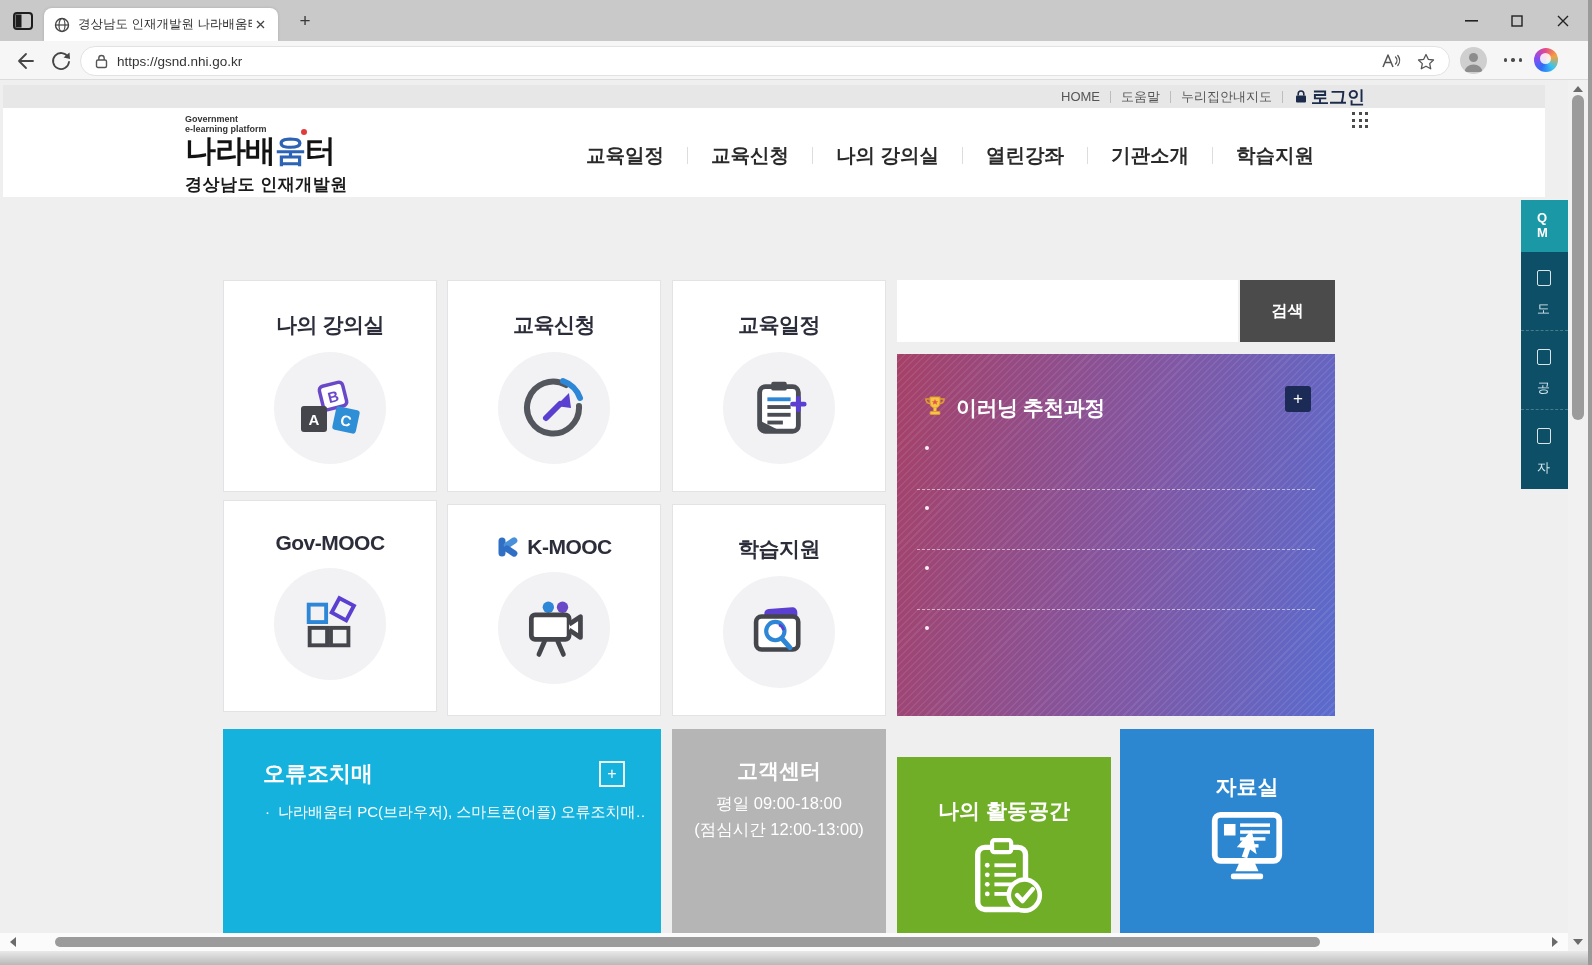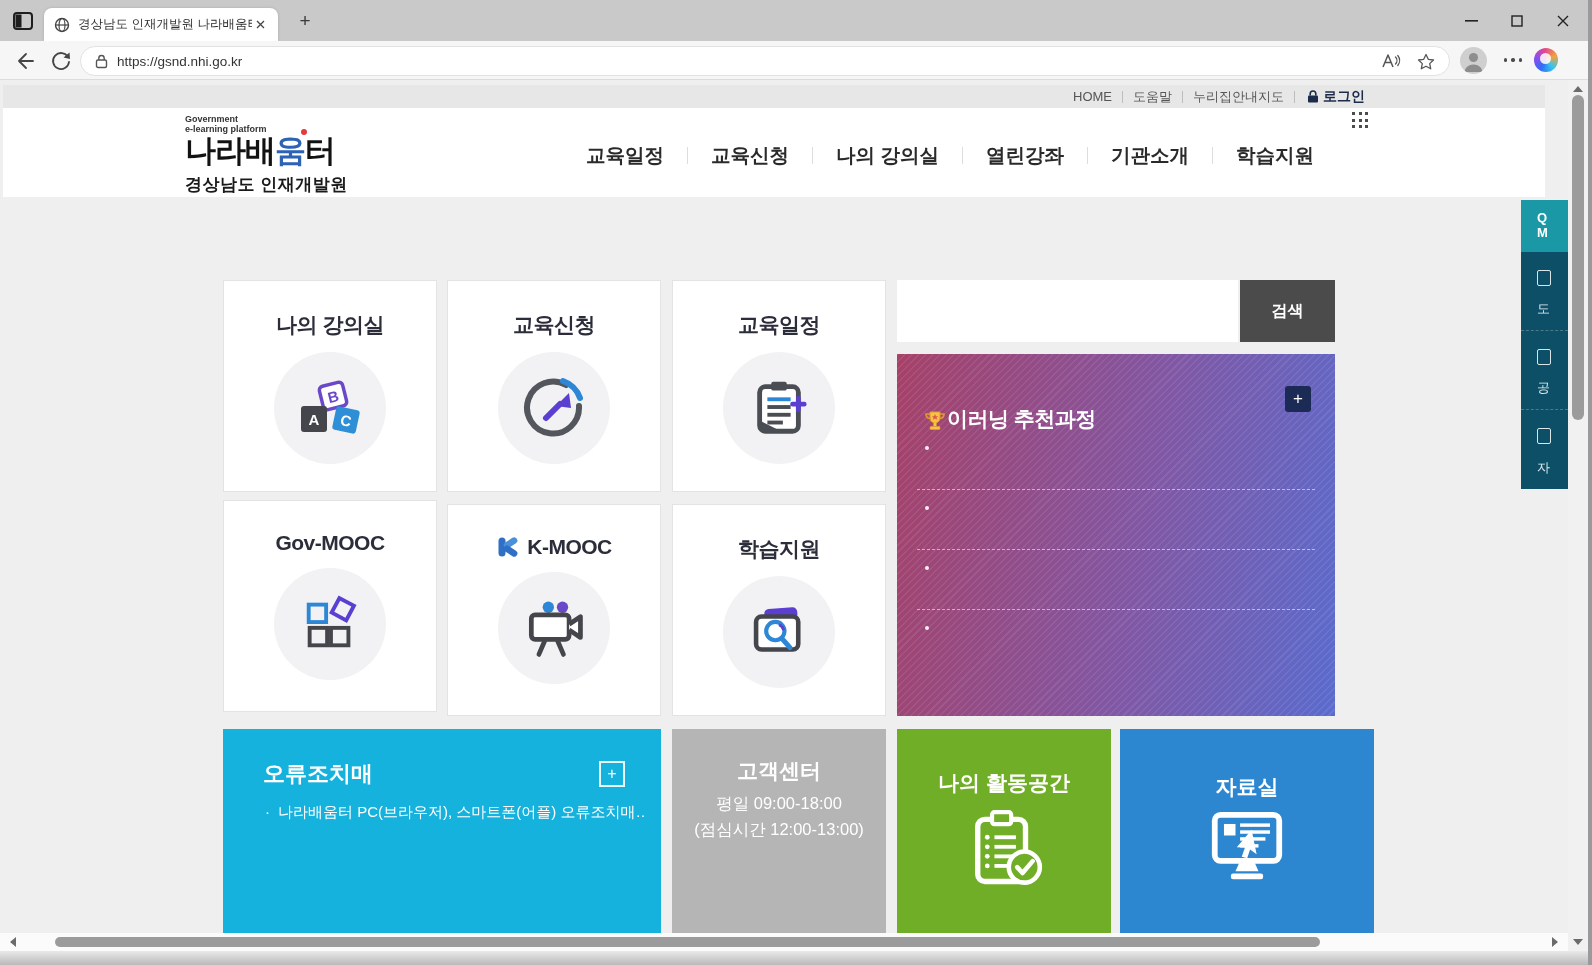--- a/index.html
+++ b/index.html
@@ -35,21 +35,21 @@
     background:conic-gradient(from 210deg,#2f6df6,#8a4df0,#e5478c,#f2a33c,#37c5f0,#2f6df6); }
   .copilot::after { content:""; position:absolute; left:6px; top:5px; width:11px; height:11px;
     border-radius:50%; background:rgba(255,255,255,.85); }
 
   
   .utilbar { position:absolute; left:3px; top:85px; width:1542px; height:23px; background:#e7e7e7; }
   .util-items { position:absolute; right:180px; top:0; height:23px; display:flex; align-items:center; }
   .util-link { font-size:13px; color:#555; padding:0 10px; }
   .util-sep { width:1px; height:12px; background:#bdbdbd; }
   .util-login { display:flex; align-items:center; gap:4px; padding-left:12px; }
-  .util-login span { font-size:14px; font-weight:bold; color:#1c2b4a; }
+  .util-login span { font-size:18px; font-weight:bold; color:#1c2b4a; }
 
   .siteheader { position:absolute; left:3px; top:108px; width:1542px; height:89px; background:#fff; }
   .logo { position:absolute; left:182px; top:6px; }
   .logo-tag { font-size:9px; font-weight:bold; color:#333; line-height:10px; }
   .logo-title { font-size:31px; font-weight:800; color:#121212; letter-spacing:-1px; line-height:34px; }
   .logo-mid { color:#2d63b5; position:relative; }
   .logo-mid::after { content:""; position:absolute; right:-2px; top:-4px; width:6px; height:6px;
     border-radius:50%; background:#e23b3b; }
   .logo-sub { font-size:17px; font-weight:bold; color:#1a1a1a; margin-top:5px; letter-spacing:.5px; }
   .mainnav { position:absolute; right:208px; top:34px; display:flex; align-items:center; }
@@ -70,36 +70,36 @@
   .search-input { position:absolute; left:897px; top:280px; width:341px; height:62px; background:#fff;
     border:none; outline:none; font-size:17px; padding:0 16px; color:#333; }
   .search-btn { position:absolute; left:1240px; top:280px; width:95px; height:62px; background:#4b4b4b;
     color:#fff; font-size:16px; font-weight:bold; display:flex; align-items:center; justify-content:center; }
 
   
   .recommend { position:absolute; left:897px; top:354px; width:438px; height:362px;
     background:
       repeating-linear-gradient(135deg, rgba(255,255,255,.08) 0 1.5px, rgba(255,255,255,0) 1.5px 5px),
       linear-gradient(100deg,#a64168 0%, #8157a4 55%, #5a6bcd 100%); }
-  .rec-head { position:absolute; left:26px; top:51px; display:flex; align-items:flex-end; }
+  .rec-head { position:absolute; left:26px; top:40px; display:flex; align-items:flex-start; gap:9px; }
   .rec-title { font-size:21px; font-weight:bold; color:#fff; letter-spacing:-.5px; }
   .rec-plus { position:absolute; right:24px; top:32px; width:26px; height:26px; background:#1c2a56;
     border-radius:3px; color:#fff; font-size:17px; display:flex; align-items:center; justify-content:center; }
   .rec-list { position:absolute; left:20px; right:20px; top:76px; }
   .rec-row { height:60px; position:relative; border-bottom:1px dashed rgba(255,255,255,.55); }
   .rec-row:last-child { border-bottom:none; }
   .rec-row::before { content:""; position:absolute; left:8px; top:16px; width:4px; height:4px;
     border-radius:50%; background:rgba(255,255,255,.9); }
   .rec-text { position:absolute; left:26px; top:8px; font-size:15px; color:#fff; }
 
   
   .panel { position:absolute; top:729px; height:204px; color:#fff; }
   .p-notice { left:223px; width:438px; background:#16b2de; }
   .p-customer { left:672px; width:214px; background:#b5b5b5; }
-  .p-activity { left:897px; width:214px; background:#71ae27; }
+  .p-activity { left:897px; width:214px; background:#71ae27;margin-top:28px; }
   .p-archive { left:1120px; width:254px; background:#2d86d0; }
   .notice-title { position:absolute; left:40px; top:30px; font-size:22px; font-weight:bold; }
   .notice-plus { position:absolute; right:36px; top:32px; width:26px; height:26px; border:2px solid rgba(255,255,255,.9);
     display:flex; align-items:center; justify-content:center; font-size:16px; color:#fff; }
   .notice-item { position:absolute; left:42px; top:74px; font-size:15px; width:380px; white-space:nowrap;
     overflow:hidden; }
   .notice-item::before { content:"·"; margin-right:8px; }
   .center-title { position:absolute; left:0; width:100%; text-align:center; font-size:21px; font-weight:bold; }
   .cust-line { position:absolute; left:0; width:100%; text-align:center; font-size:16.5px; }
   .panel-icon { position:absolute; left:50%; transform:translateX(-50%); }

